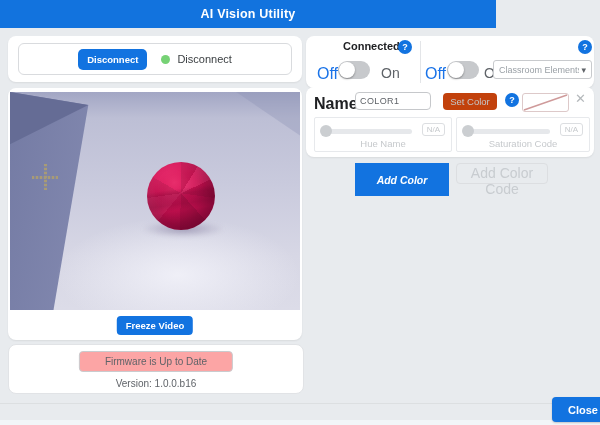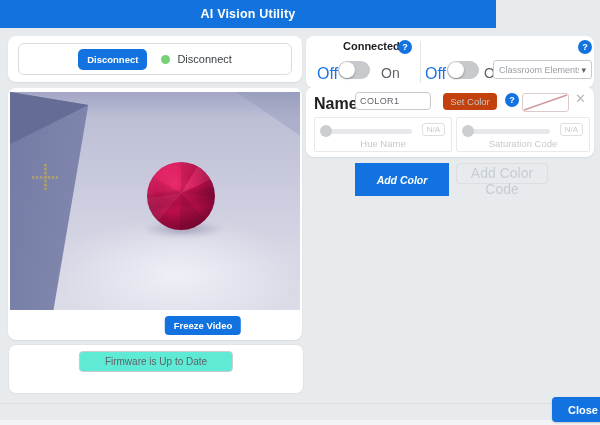--- a/index.html
+++ b/index.html
@@ -30,25 +30,25 @@
   .ball-shadow{position:absolute;left:130px;top:128px;width:86px;height:18px;border-radius:50%;background:radial-gradient(ellipse at center,rgba(105,95,135,.5),rgba(105,95,135,0) 68%);filter:blur(2px);}
   .ball{position:absolute;left:137px;top:70px;width:68px;height:68px;border-radius:50%;
     background:
       linear-gradient(172deg,rgba(0,0,0,0) 40%,rgba(96,5,43,.28) 47%,rgba(96,5,43,.28) 60%,rgba(0,0,0,0) 68%),
       conic-gradient(from -30deg at 50% 46%,rgba(0,0,0,0) 0 30deg,rgba(0,0,0,.10) 30deg 62deg,rgba(255,255,255,.08) 62deg 95deg,rgba(0,0,0,.09) 95deg 128deg,rgba(0,0,0,0) 128deg 168deg,rgba(0,0,0,.13) 168deg 212deg,rgba(0,0,0,.04) 212deg 250deg,rgba(255,255,255,.06) 250deg 292deg,rgba(0,0,0,.09) 292deg 330deg,rgba(0,0,0,0) 330deg 360deg),
       radial-gradient(circle at 40% 30%,#e82e6c 0%,#d61357 32%,#c20f4e 58%,#9e0c42 82%,#8a0a3b 100%);
     box-shadow:inset -8px -11px 16px rgba(88,4,38,.45),inset 5px 7px 10px rgba(255,90,150,.22);}
   .crosshair{position:absolute;left:22px;top:72px;width:26px;height:26px;}
   .ch-h{position:absolute;left:0;top:11.5px;width:26px;height:3px;background:repeating-linear-gradient(90deg,#a89b76 0 2px,rgba(168,155,118,.25) 2px 4px);}
   .ch-v{position:absolute;left:11.5px;top:0;width:3px;height:26px;background:repeating-linear-gradient(180deg,#a89b76 0 2px,rgba(168,155,118,.25) 2px 4px);}
-  .freeze{position:absolute;left:50%;transform:translateX(-50%);top:228px;padding:4px 9px;border-radius:4px;margin-left:48px;}
+  .freeze{position:absolute;left:50%;transform:translateX(-50%);top:228px;padding:4px 9px;border-radius:4px;}
 
   
   .fw{left:8px;top:344px;width:294px;height:48px;border:1px solid #e1e3e6;box-shadow:none;}
-  .fw-btn{position:absolute;left:50%;transform:translateX(-50%);top:6px;background:#5eead4;border:1px solid #c9cbce;border-radius:4px;color:#5f6368;font-size:10px;font-family:inherit;padding:4px 25px;cursor:pointer;white-space:nowrap;}
+  .fw-btn{position:absolute;left:50%;transform:translateX(-50%);top:6px;background:#fca5a5;border:1px solid #c9cbce;border-radius:4px;color:#5f6368;font-size:10px;font-family:inherit;padding:4px 25px;cursor:pointer;white-space:nowrap;}
   .fw-ver{position:absolute;left:0;top:33px;width:100%;text-align:center;font-size:10px;color:#5f6368;}
 
   
   .detect{left:306px;top:36px;width:288px;height:52px;}
   .sec-title{position:absolute;font-size:11px;font-weight:bold;color:#202124;}
   .help{position:absolute;width:14px;height:14px;border-radius:50%;background:#1273e0;color:#fff;font-size:9px;font-weight:bold;display:flex;align-items:center;justify-content:center;cursor:pointer;}
   .vdiv{position:absolute;left:114px;top:5px;width:1px;height:42px;background:#e3e5e8;}
   .off{position:absolute;font-size:16px;color:#1a73e8;}
   .on{position:absolute;font-size:14px;color:#5f6368;}
   .toggle{position:absolute;width:32px;height:18px;border-radius:9px;background:#c7c9cc;cursor:pointer;}
@@ -110,20 +110,21 @@
       <div class="crosshair">
         <div class="ch-h"></div>
         <div class="ch-v"></div>
       </div>
     </div>
     <button class="btn-blue freeze">Freeze Video</button>
   </div>
 
   <div class="card fw">
     <button class="fw-btn">Firmware is Up to Date</button>
+    <div class="fw-ver">Version: 1.0.0.b16</div>
   </div>
 
   <div class="card detect">
     <span class="sec-title" style="left:37px;top:4px;">Connected</span>
     <span class="help" style="left:92px;top:4px;">?</span>
     <span class="off" style="left:11px;top:29px;">Off</span>
     <span class="toggle" style="left:32px;top:25px;">
         <span class="knob"></span>
       </span>
     <span class="on" style="left:75px;top:29px;">On</span>

